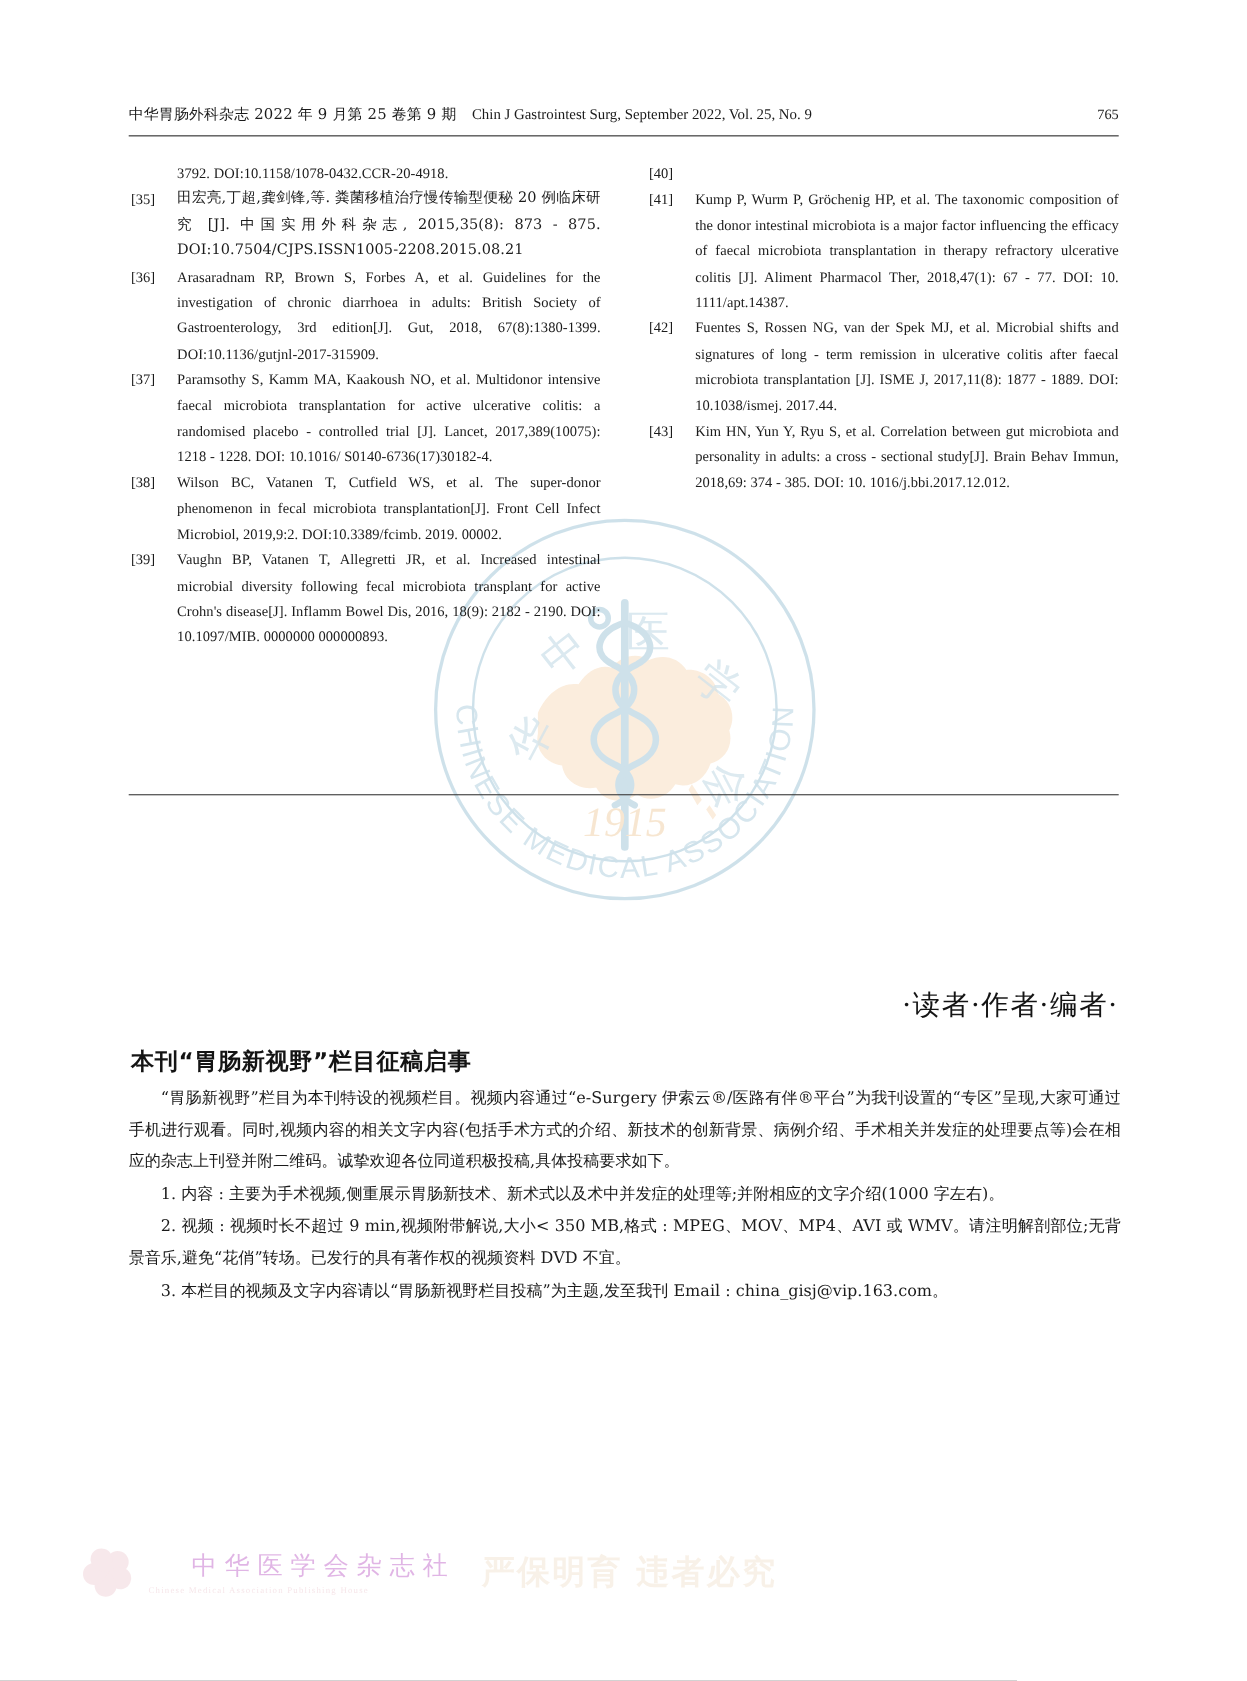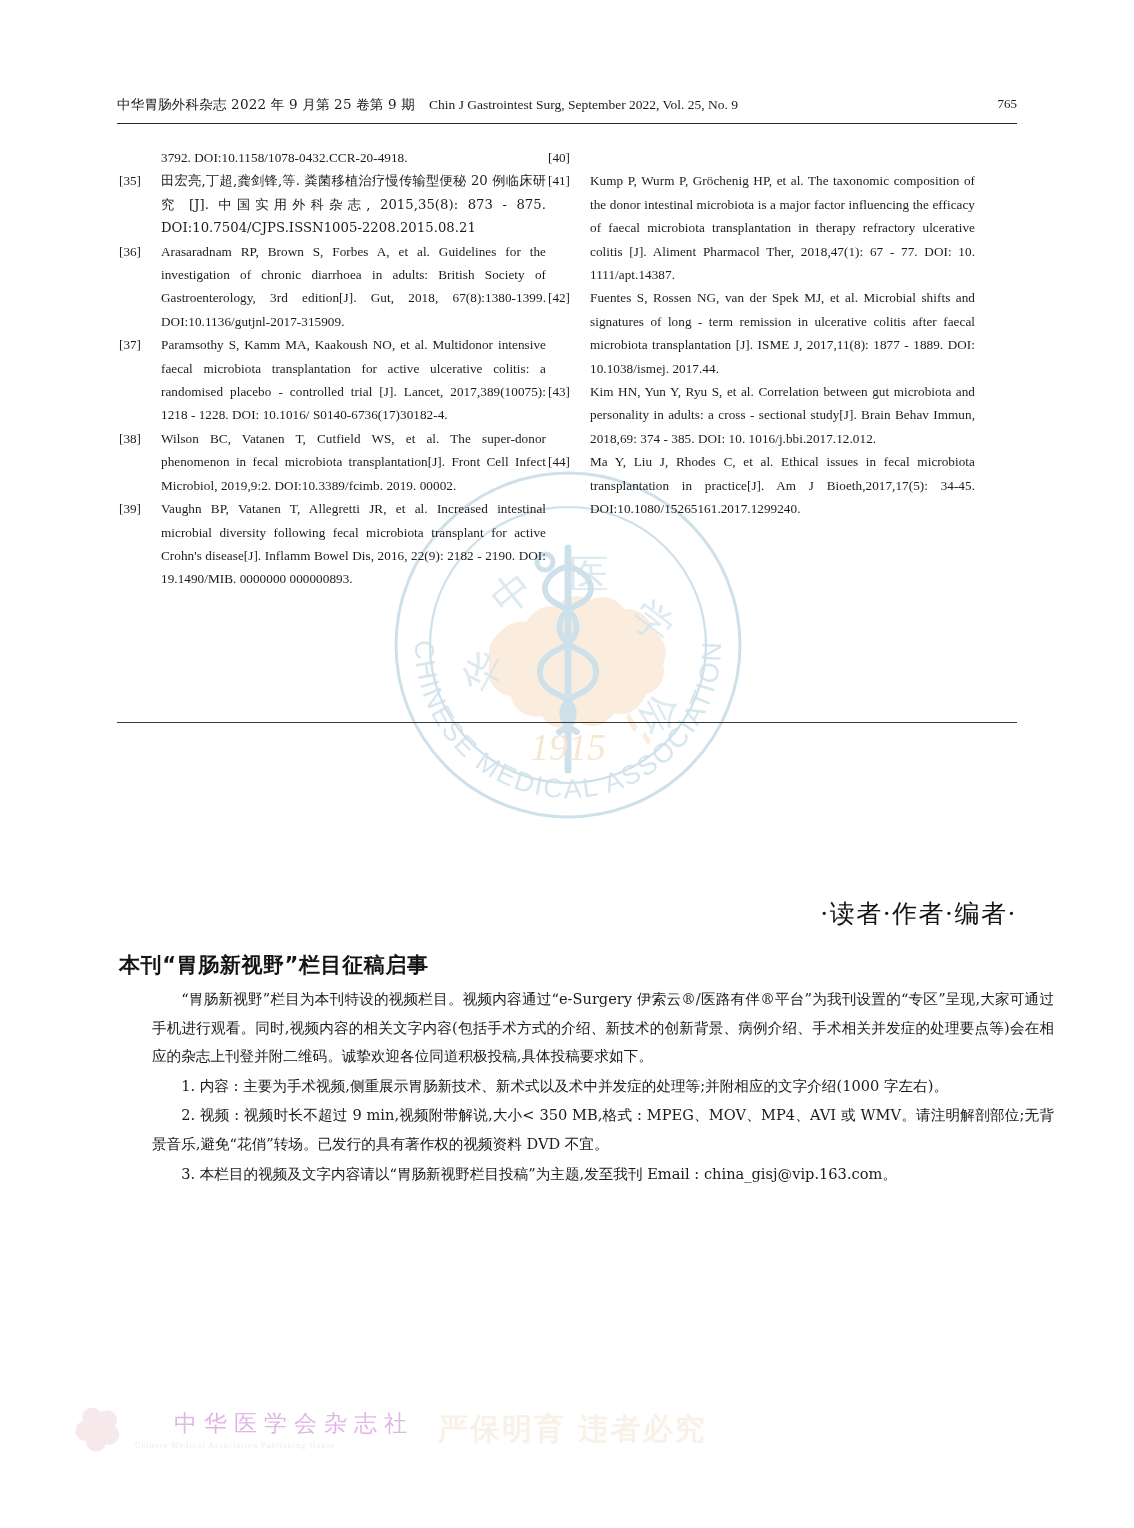--- a/index.html
+++ b/index.html
@@ -122,20 +122,21 @@
     font-size: 13px;
   }
 
   
   .refs {
     position: absolute;
     left: 117px;
     top: 146px;
     width: 900px;
     display: flex;
+    gap: 42px;
   }
   .refcol { width: 429px; }
   .ref {
     display: flex;
     align-items: flex-start;
     font-size: 13.2px;
     line-height: 23.4px;
     margin-bottom: 0;
   }
   .ref-num {
@@ -197,21 +198,20 @@
     position: absolute;
     left: 117px;
     top: 985px;
     width: 902px;
     font-family: "DejaVu Serif", serif;
     font-size: 14.6px;
     line-height: 28.6px;
     color: #1b1b1b;
     text-align: justify;
     text-justify: inter-ideograph;
-    margin-left: 35px;
   }
   .body-copy p {
     margin: 0 0 1px 0;
     text-indent: 2em;
   }
   .body-copy p:last-child { text-align: left; }
 </style>
 </head>
 <body>
 
@@ -282,43 +282,39 @@
       <div class="ref">
         <span class="ref-num">[37]</span>
         <span class="ref-body">Paramsothy S, Kamm MA, Kaakoush NO, et al. Multidonor intensive faecal microbiota transplantation for active ulcerative colitis: a randomised placebo - controlled trial [J]. Lancet, 2017,389(10075): 1218 - 1228. DOI: 10.1016/ S0140-6736(17)30182-4.</span>
       </div>
       <div class="ref">
         <span class="ref-num">[38]</span>
         <span class="ref-body">Wilson BC, Vatanen T, Cutfield WS, et al. The super-donor phenomenon in fecal microbiota transplantation[J]. Front Cell Infect Microbiol, 2019,9:2. DOI:10.3389/fcimb. 2019. 00002.</span>
       </div>
       <div class="ref">
         <span class="ref-num">[39]</span>
-        <span class="ref-body">Vaughn BP, Vatanen T, Allegretti JR, et al. Increased intestinal microbial diversity following fecal microbiota transplant for active Crohn's disease[J]. Inflamm Bowel Dis, 2016, 22(9): 2182 - 2190. DOI: 19.1490/MIB. 0000000 000000893.</span>
+        <span class="ref-body">Vaughn BP, Vatanen T, Allegretti JR, et al. Increased intestinal microbial diversity following fecal microbiota transplant for active Crohn's disease[J]. Inflamm Bowel Dis, 2016, 18(9): 2182 - 2190. DOI: 10.1097/MIB. 0000000 000000893.</span>
       </div>
     </div>
 
     <div class="refcol">
       <div class="ref">
         <span class="ref-num">[40]</span>
       </div>
       <div class="ref">
         <span class="ref-num">[41]</span>
         <span class="ref-body">Kump P, Wurm P, Gröchenig HP, et al. The taxonomic composition of the donor intestinal microbiota is a major factor influencing the efficacy of faecal microbiota transplantation in therapy refractory ulcerative colitis [J]. Aliment Pharmacol Ther, 2018,47(1): 67 - 77. DOI: 10. 1111/apt.14387.</span>
       </div>
       <div class="ref">
         <span class="ref-num">[42]</span>
         <span class="ref-body">Fuentes S, Rossen NG, van der Spek MJ, et al. Microbial shifts and signatures of long - term remission in ulcerative colitis after faecal microbiota transplantation [J]. ISME J, 2017,11(8): 1877 - 1889. DOI: 10.1038/ismej. 2017.44.</span>
       </div>
       <div class="ref">
         <span class="ref-num">[43]</span>
         <span class="ref-body">Kim HN, Yun Y, Ryu S, et al. Correlation between gut microbiota and personality in adults: a cross - sectional study[J]. Brain Behav Immun, 2018,69: 374 - 385. DOI: 10. 1016/j.bbi.2017.12.012.</span>
-      </div>
-      <div class="ref">
-        <span class="ref-num">[44]</span>
-        <span class="ref-body">Ma Y, Liu J, Rhodes C, et al. Ethical issues in fecal microbiota transplantation in practice[J]. Am J Bioeth,2017,17(5): 34-45. DOI:10.1080/15265161.2017.1299240.</span>
       </div>
     </div>
 
   </div>
 
   <div class="hr-main"></div>
 
   <div class="kicker">·读者·作者·编者·</div>
 
   <div class="art-title">本刊“胃肠新视野”栏目征稿启事</div>

